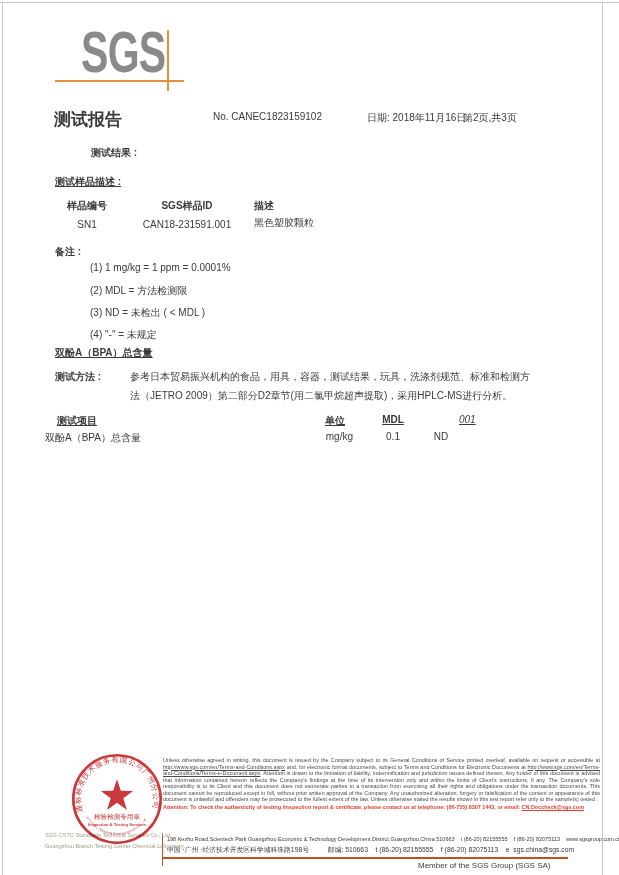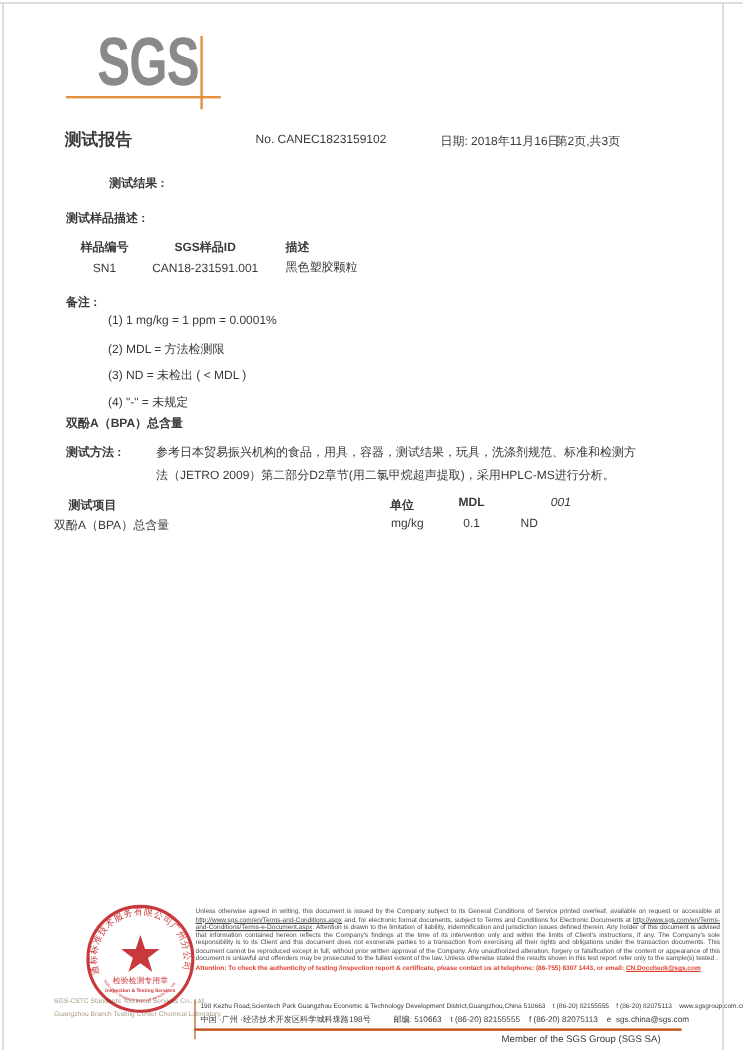--- a/index.html
+++ b/index.html
@@ -1,41 +1,41 @@
 <!DOCTYPE html>
 <html style="--logo-gray: #8a8a8a; --accent-orange: #e3913f; --footer-rule: #c0531a; --stamp-red: #c52a2d; --attention-red: #e04331; --text: #3a3a3a; --border-gray: #c6c6c6; --muted-tan: #a89a86;"><head>
 <meta charset="utf-8">
 <style>
   html,body{margin:0;padding:0;}
   body{width:619px;height:875px;background:#ffffff;overflow:hidden;}
   .page{position:relative;width:619px;height:875px;font-family:"Liberation Sans","DejaVu Sans",sans-serif;color:var(--text,#3a3a3a);font-size:10px;}
   .el{position:absolute;}
   .b{font-weight:bold;}
-  .u{}
+  .u{text-decoration:underline;}
   .i{font-style:italic;}
 
   #borderTop{left:0;top:2px;width:619px;height:1px;background:var(--border-gray,#c6c6c6);}
   #borderLeft{left:2px;top:3px;width:1px;height:872px;background:var(--border-gray,#c6c6c6);}
   #borderRight{left:602px;top:3px;width:1px;height:872px;background:var(--border-gray,#c6c6c6);}
 
   #logoText{left:81px;top:24px;font-size:57px;font-weight:bold;line-height:1;color:var(--logo-gray,#8a8a8a);letter-spacing:-1px;transform:scaleX(.72);transform-origin:left top;}
   #logoHLine{left:55px;top:80px;width:129px;height:2px;background:var(--accent-orange,#e3913f);}
   #logoVLine{left:167px;top:30px;width:2px;height:61px;background:var(--accent-orange,#e3913f);}
 
-  #docTitle{left:54px;top:108px;font-size:14px;}
+  #docTitle{left:54px;top:108px;font-size:17px;}
   #reportNo{left:213px;top:111px;text-align:center;}
   #reportDate{left:367px;top:111px;}
   #pageInd{left:463px;top:111px;}
 
   #resultsLabel{left:55px;top:146px;margin-left:36px;}
   #sampleDesc{left:55px;top:175px;}
   #sampleHeader{left:55px;top:199px;display:flex;}
   #sampleRow{left:55px;top:216px;display:flex;align-items:flex-end;}
   .sc1{width:64px;text-align:center;}
-  .sc2{width:104px;text-align:center;}
+  .sc2{width:104px;text-align:center;margin-left:16px;}
   .sc3{margin-left:15px;text-align:left;}
 
   #notesLabel{left:55px;top:245px;}
   .note{left:90px;white-space:nowrap;}
   #note0{top:262px;}#note1{top:284px;}#note2{top:306px;}#note3{top:328px;}
 
   #bpaHeading{left:55px;top:346px;}
   #methodLabel{left:55px;top:370px;}
   #methodL1{left:130px;top:370px;white-space:nowrap;}
   #methodL2{left:130px;top:389px;white-space:nowrap;}

